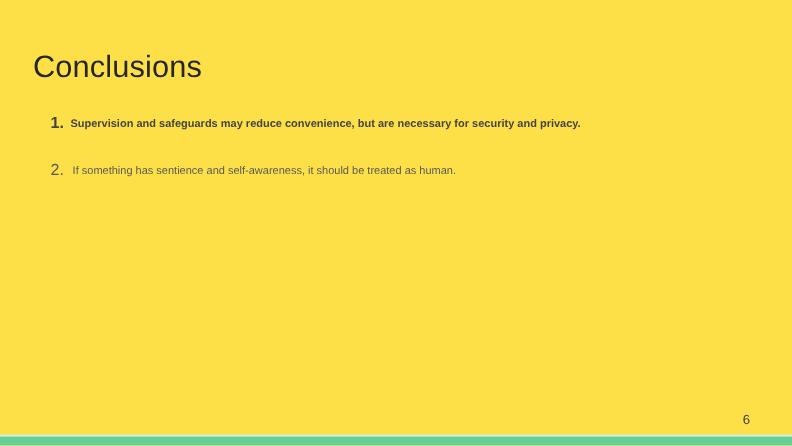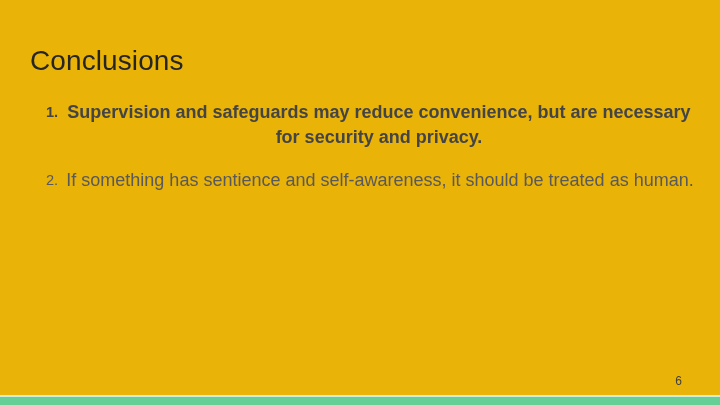--- a/index.html
+++ b/index.html
@@ -10,21 +10,21 @@
     width: 720px;
     height: 405px;
     background: #ffffff;
     font-family: "Liberation Sans", sans-serif;
     overflow: hidden;
   }
   .slide {
     position: relative;
     width: 720px;
     height: 405px;
-    background: #eab308;
+    background: #fde047;
     box-sizing: border-box;
   }
   .slide-title {
     position: absolute;
     left: 30px;
     top: 44px;
     font-size: 28px;
     line-height: 34px;
     color: #262626;
     font-weight: 400;
@@ -56,23 +56,22 @@
     position: absolute;
     left: 0;
     top: 0;
     width: 20px;
     text-align: left;
     font-size: 14.6px;
     line-height: 25px;
   }
   .item-text {
     display: block;
-    font-size: 18px;
+    font-size: 10px;
     line-height: 25px;
-    text-align: center;
   }
   .item-bold .item-marker,
   .item-bold .item-text {
     font-weight: 700;
     color: #444444;
   }
   .item-regular .item-marker,
   .item-regular .item-text {
     font-weight: 400;
     color: #595959;

